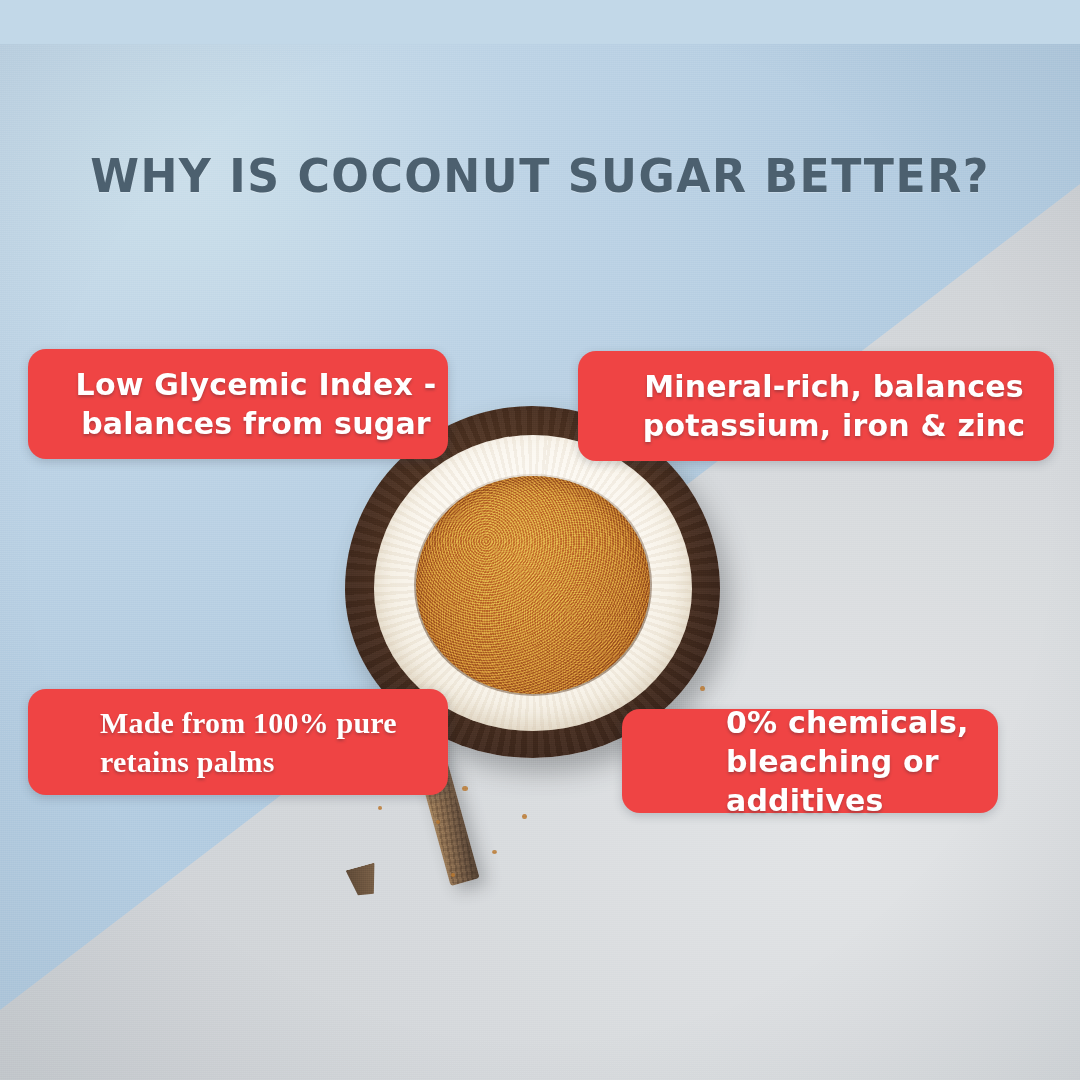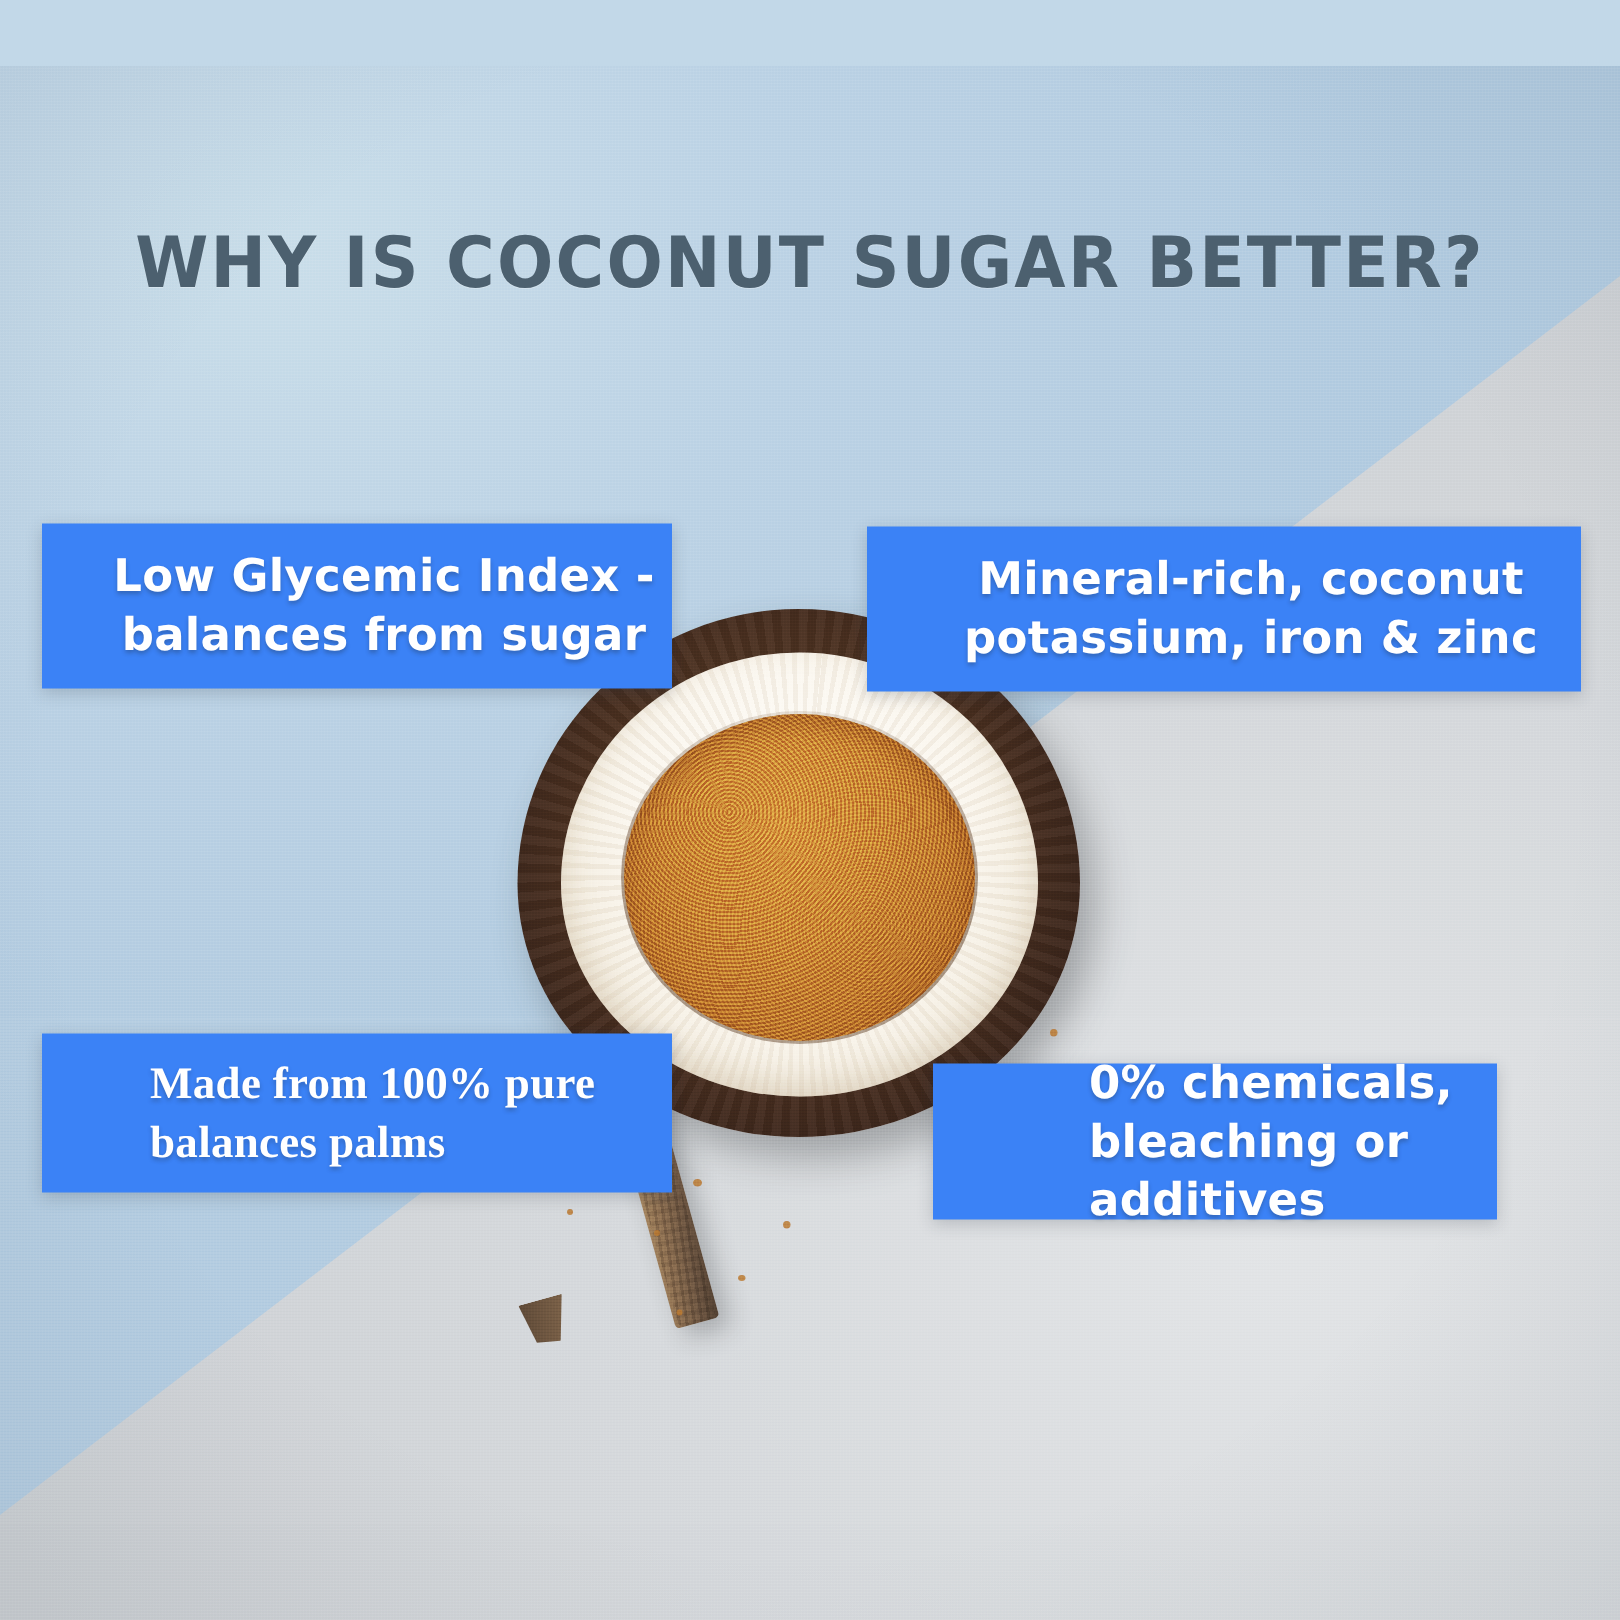--- a/index.html
+++ b/index.html
@@ -131,22 +131,22 @@
     background-image:
       repeating-radial-gradient(circle at 30% 30%, rgba(255,222,170,.45) 0 1.2px, rgba(120,72,28,.35) 1.2px 2.6px),
       repeating-radial-gradient(circle at 70% 65%, rgba(255,210,150,.35) 0 1px, rgba(100,60,24,.30) 1px 2.4px);
     opacity:.9;mix-blend-mode:overlay;
   }
   .crumb{position:absolute;border-radius:50%;background:#b9762f;opacity:.85;}
 
   
   .callout{
     position:absolute;
-    background:#3b82f6;
-    border-radius:0;
+    background:#ef4444;
+    border-radius:18px;
     color:#ffffff;
     font-family:"DejaVu Sans",sans-serif;
     font-weight:700;
     font-size:30px;
     line-height:1.30;
     letter-spacing:.2px;
     display:flex;
     align-items:center;
     box-shadow:0 3px 10px rgba(48,60,72,.22);
     text-shadow:0 2px 3px rgba(30,40,50,.30);
@@ -196,29 +196,29 @@
 
   <div class="callout" id="callout-1">
     <span>
       <span>Low Glycemic Index -</span>
       <span>balances from sugar</span>
     </span>
   </div>
 
   <div class="callout" id="callout-2">
     <span>
-      <span>Mineral-rich, coconut</span>
+      <span>Mineral-rich, balances</span>
       <span>potassium, iron &amp; zinc</span>
     </span>
   </div>
 
   <div class="callout" id="callout-3">
     <span>
       <span>Made from 100% pure</span>
-      <span>balances palms</span>
+      <span>retains palms</span>
     </span>
   </div>
 
   <div class="callout" id="callout-4">
     <span>
       <span>0% chemicals,</span>
       <span>bleaching or additives</span>
     </span>
   </div>
 

